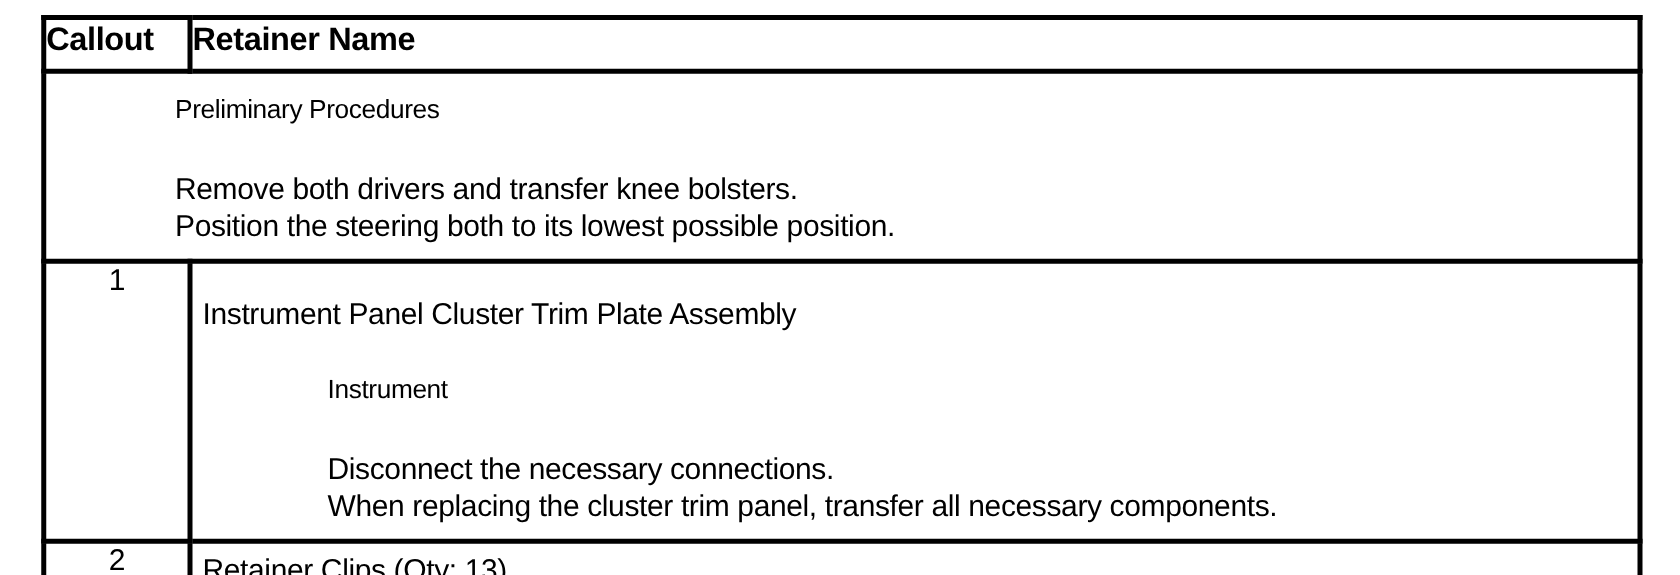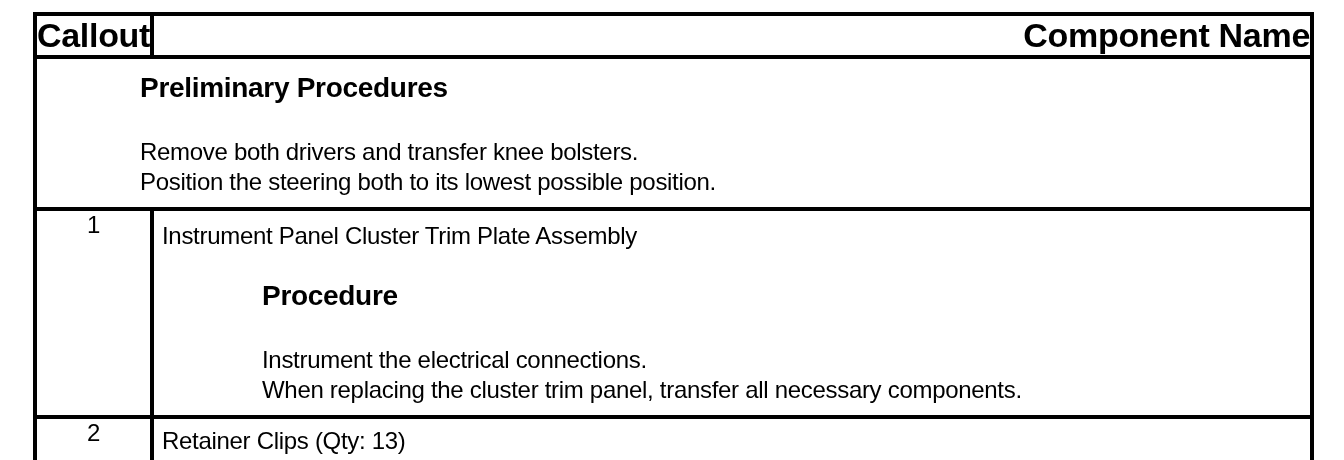--- a/index.html
+++ b/index.html
@@ -44,23 +44,23 @@
     background: #ffffff;
   }
 
   
   col.col-callout { width: 117px; }   
   col.col-name    { width: 1160px; }
 
   
   .hdr-cell {
     height: 39px;
-    text-align: right;
+    text-align: left;
     vertical-align: middle;
-    font-size: 34px;
+    font-size: 26px;
     font-weight: bold;
     letter-spacing: -0.3px;
     font-stretch: condensed;
   }
 
   
   .callout-cell {
     text-align: center;
     vertical-align: middle;
     font-size: 24px;
@@ -77,35 +77,35 @@
   }
 
   
   .prelim-box {
     padding: 14px 10px 10px 103px;
     min-height: 117px;
     box-sizing: border-box;
   }
 
   .lbl-bold {
-    font-weight: bold;
-    font-size: 28px;
+    font-weight: normal;
+    font-size: 21px;
     letter-spacing: -0.3px;
   }
 
   .spacer-lg { height: 34px; }
   .spacer-md { height: 30px; }
 
   .line {
     white-space: pre;
   }
 
   
   .row1-box {
-    padding: 10px 10px 10px 8px;
+    padding: 26px 10px 10px 8px;
     min-height: 193px;
     box-sizing: border-box;
   }
 
   .indent-proc {
     padding-left: 100px;     
   }
 
   .row2-box {
     padding: 7px 10px 7px 8px;
@@ -121,21 +121,21 @@
 
   <table class="proc-table">
     <colgroup>
       <col class="col-callout">
       <col class="col-name">
     </colgroup>
 
     <thead>
       <tr>
         <th class="hdr-cell">Callout</th>
-        <th class="hdr-cell">Component Name</th>
+        <th class="hdr-cell">Retainer Name</th>
       </tr>
     </thead>
 
     <tbody>
 
       <tr>
         <td class="body-cell" colspan="2">
           <div class="prelim-box">
             <div class="lbl-bold line">Preliminary Procedures</div>
             <div class="spacer-lg"></div>
@@ -144,23 +144,23 @@
           </div>
         </td>
       </tr>
 
       <tr>
         <td class="callout-cell">1</td>
         <td class="body-cell">
           <div class="row1-box">
             <div class="line">Instrument Panel Cluster Trim Plate Assembly</div>
             <div class="spacer-md"></div>
-            <div class="indent-proc lbl-bold line">Procedure</div>
+            <div class="indent-proc lbl-bold line">Instrument</div>
             <div class="spacer-lg"></div>
-            <div class="indent-proc line">Instrument the electrical connections.</div>
+            <div class="indent-proc line">Disconnect the necessary connections.</div>
             <div class="indent-proc line">When replacing the cluster trim panel, transfer all necessary components.</div>
           </div>
         </td>
       </tr>
 
       <tr>
         <td class="callout-cell">2</td>
         <td class="body-cell">
           <div class="row2-box">
             <div class="line">Retainer Clips (Qty: 13)</div>

